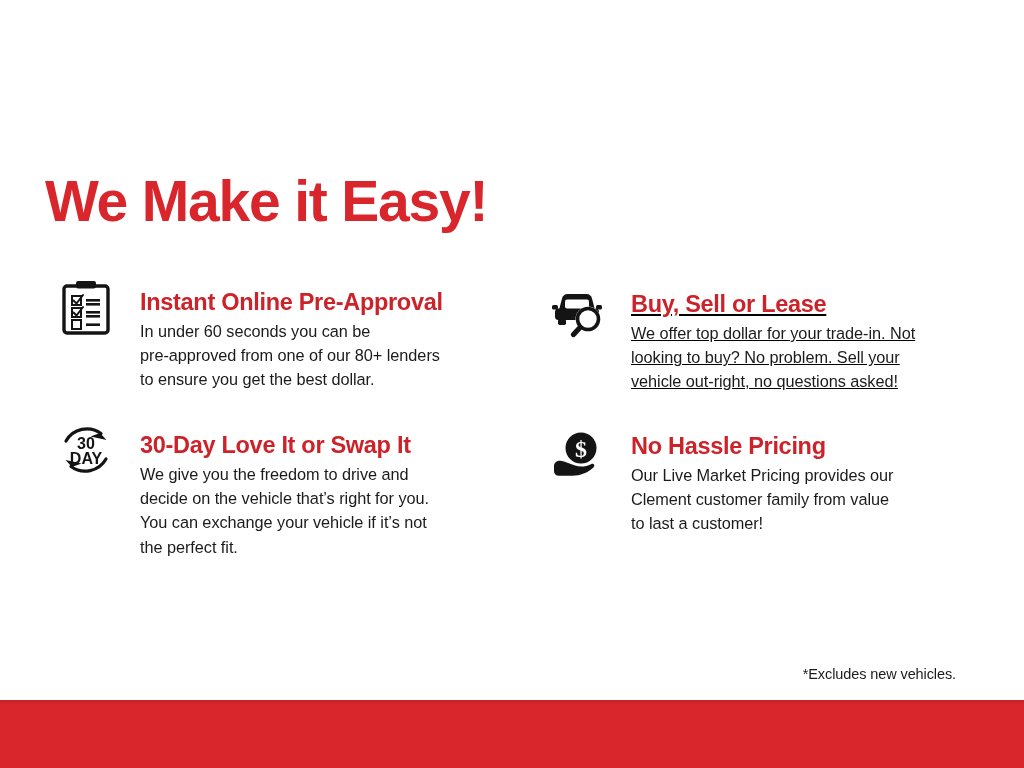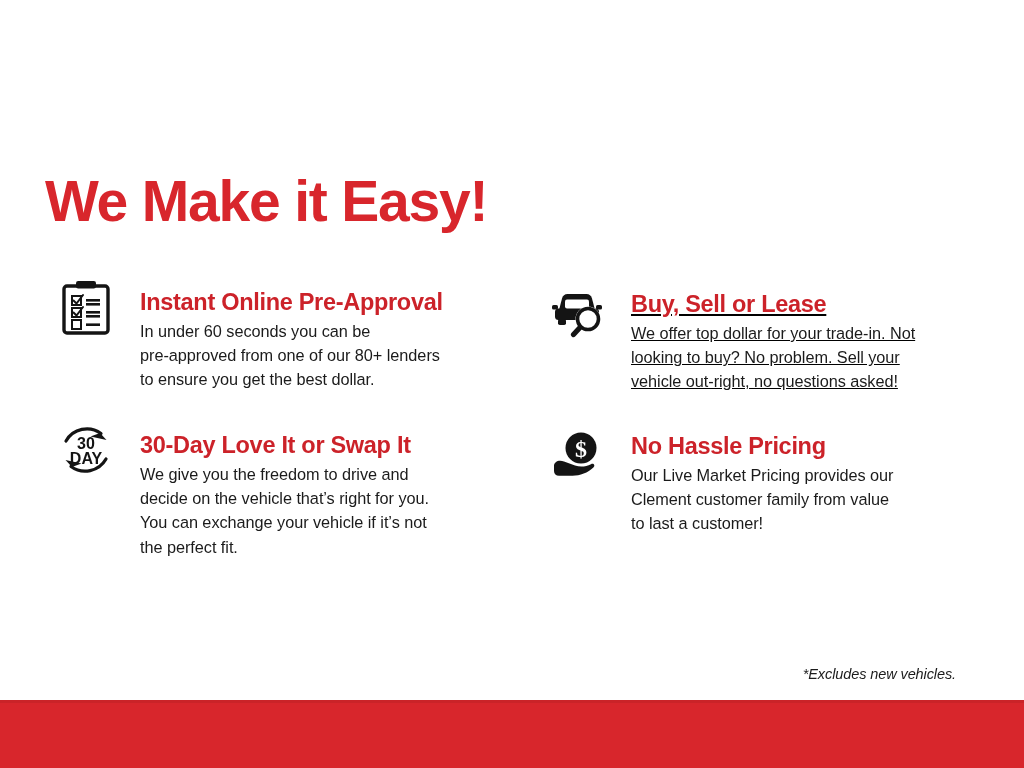--- a/index.html
+++ b/index.html
@@ -78,21 +78,20 @@
   .rf1 .f-body, .rf2 .f-body { margin-left:83px; }
 
   
   .footnote {
     position:absolute;
     right:68px; top:666px;
     font-size:14.5px;
     color:#1b1b1b;
     letter-spacing:-0.1px;
     white-space:nowrap;
-    font-style:italic;
   }
 
   
   .footer-bar {
     position:absolute;
     left:0; top:700px;
     width:1024px; height:68px;
     background:#D8262C;
   }
   .footer-bar-edge {

